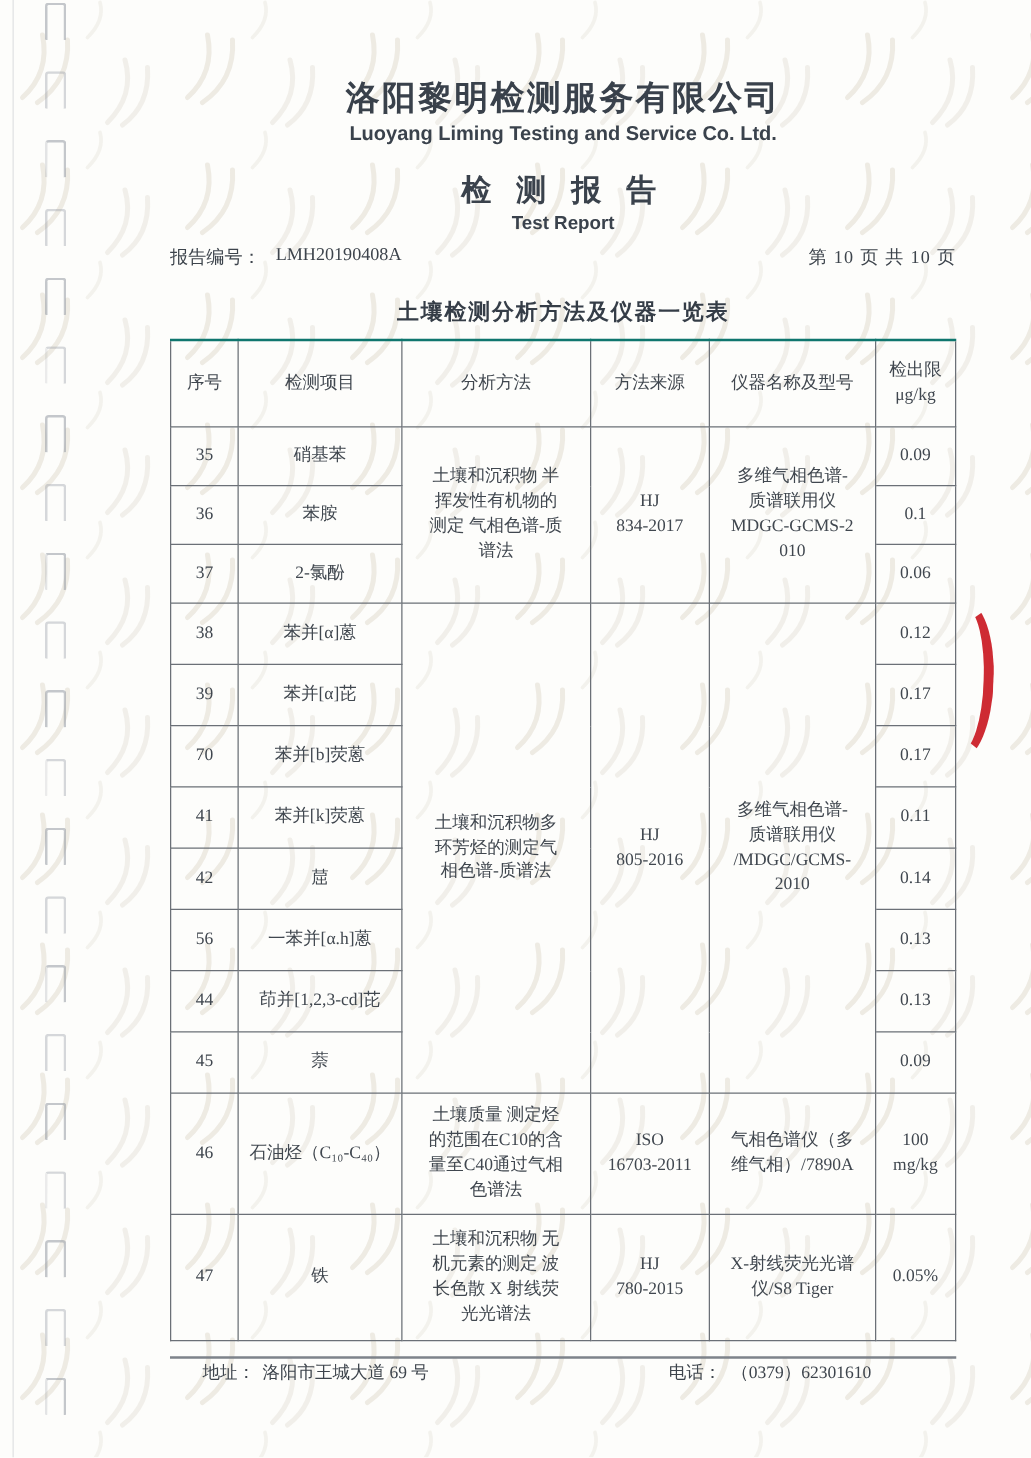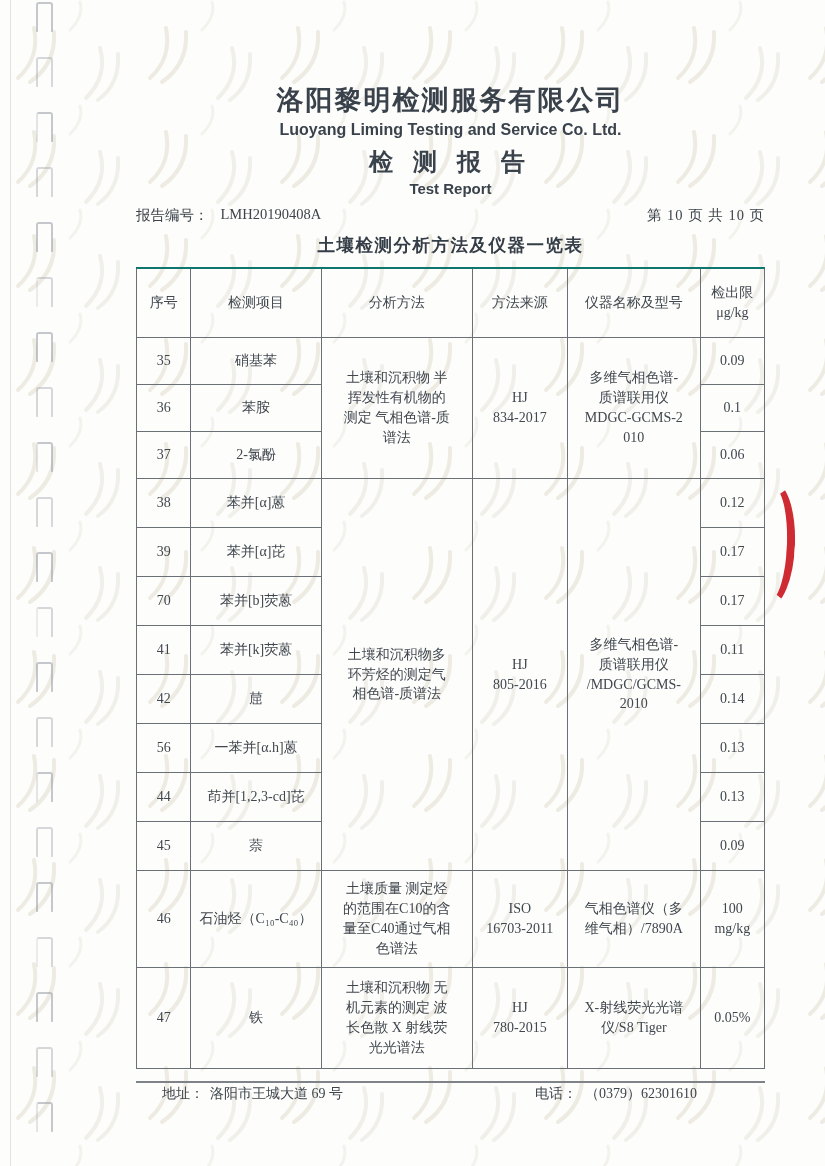--- a/index.html
+++ b/index.html
@@ -27,35 +27,35 @@
   .red-mark{position:absolute;left:747px;top:481px;width:34px;height:114px;
     border-radius:50%;
     border:6px solid transparent;
     border-right:8px solid #ce2b33;
     transform:rotate(2deg);}
   .red-mark:after{content:"";position:absolute;right:-4px;top:12px;width:6px;height:84px;
     border-radius:50%;border-right:4px solid rgba(206,43,51,.55);}
 
   .content{position:absolute;left:136px;top:0;width:629px;}
 
-  .company-cn{margin-top:82px;text-align:center;font-size:27px;font-weight:600;
+  .company-cn{margin-top:60px;text-align:center;font-size:27px;font-weight:600;
     letter-spacing:2px;color:#39414b;}
   .company-en{text-align:center;font-size:16px;font-weight:bold;
     font-family:"Liberation Sans","DejaVu Sans",sans-serif;margin-top:3px;color:#3a424c;}
   .report-cn{text-align:center;font-size:24px;font-weight:600;letter-spacing:7px;
-    margin-top:7px;color:#3a424c;}
+    margin-top:19px;color:#3a424c;}
   .report-en{text-align:center;font-size:15px;font-weight:bold;
     font-family:"Liberation Sans","DejaVu Sans",sans-serif;margin-top:2px;color:#3a424c;}
 
   .meta-row{display:flex;justify-content:space-between;align-items:flex-start;
     margin-top:9px;font-size:14.5px;color:#3d444c;}
   .meta-left{display:flex;gap:12px;}
   .page-indicator{letter-spacing:1px;}
 
-  .table-title{text-align:center;font-size:17.5px;font-weight:bold;margin-top:8px;
+  .table-title{text-align:center;font-size:17.5px;font-weight:bold;margin-top:22px;
     letter-spacing:1.5px;color:#353d47;}
 
   table.methods{border-collapse:collapse;table-layout:fixed;width:629px;margin-top:10px;
     border-top:2px solid #0f766e;}
   table.methods th,table.methods td{
     border:1px solid #6b7077;
     text-align:center;vertical-align:middle;
     font-size:14px;line-height:1.42;
     padding:2px 3px;
     white-space:pre-line;

